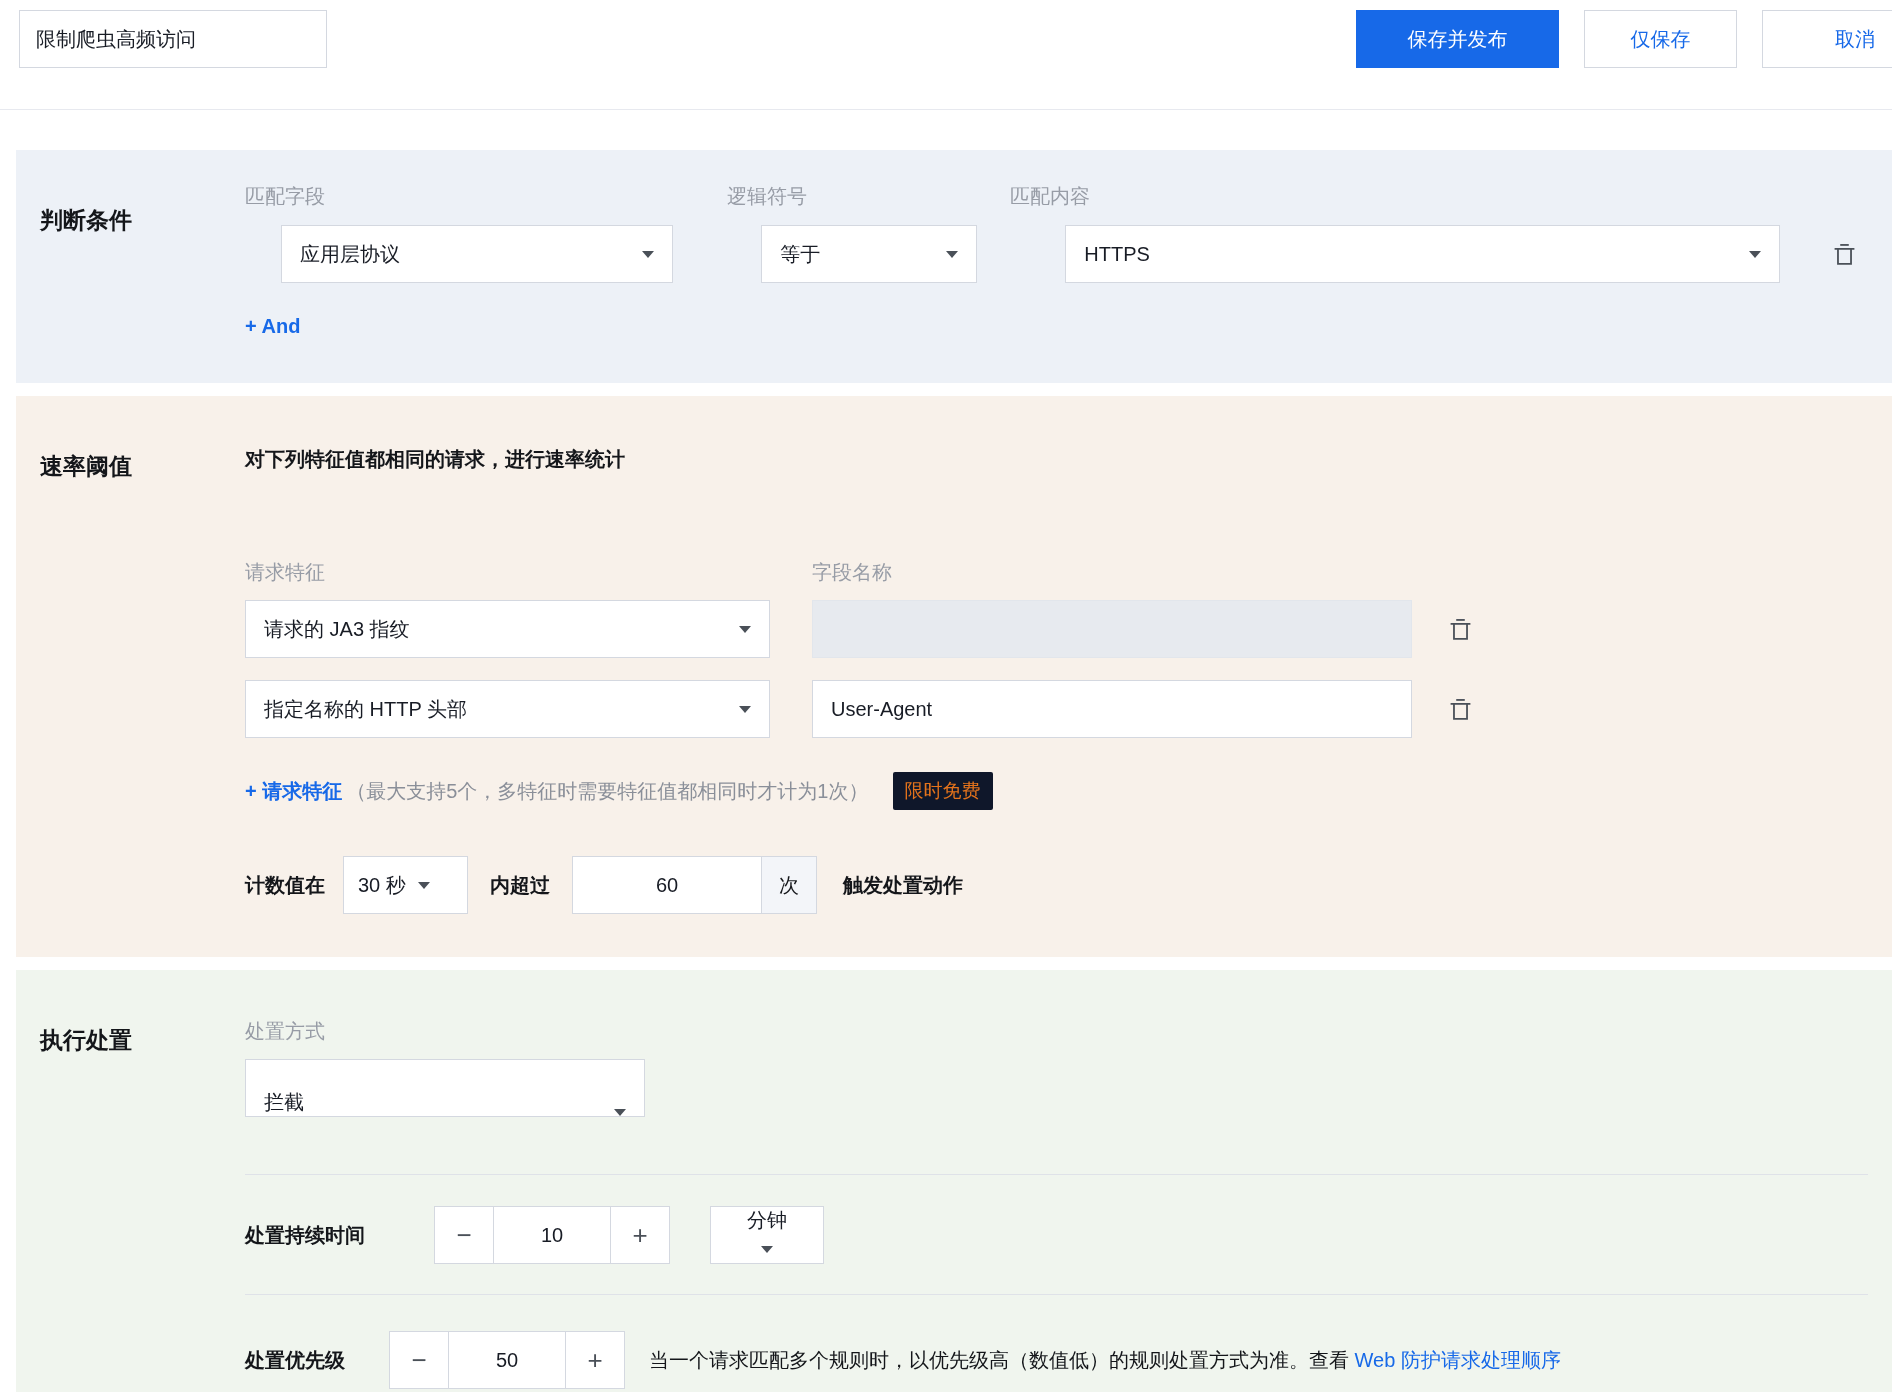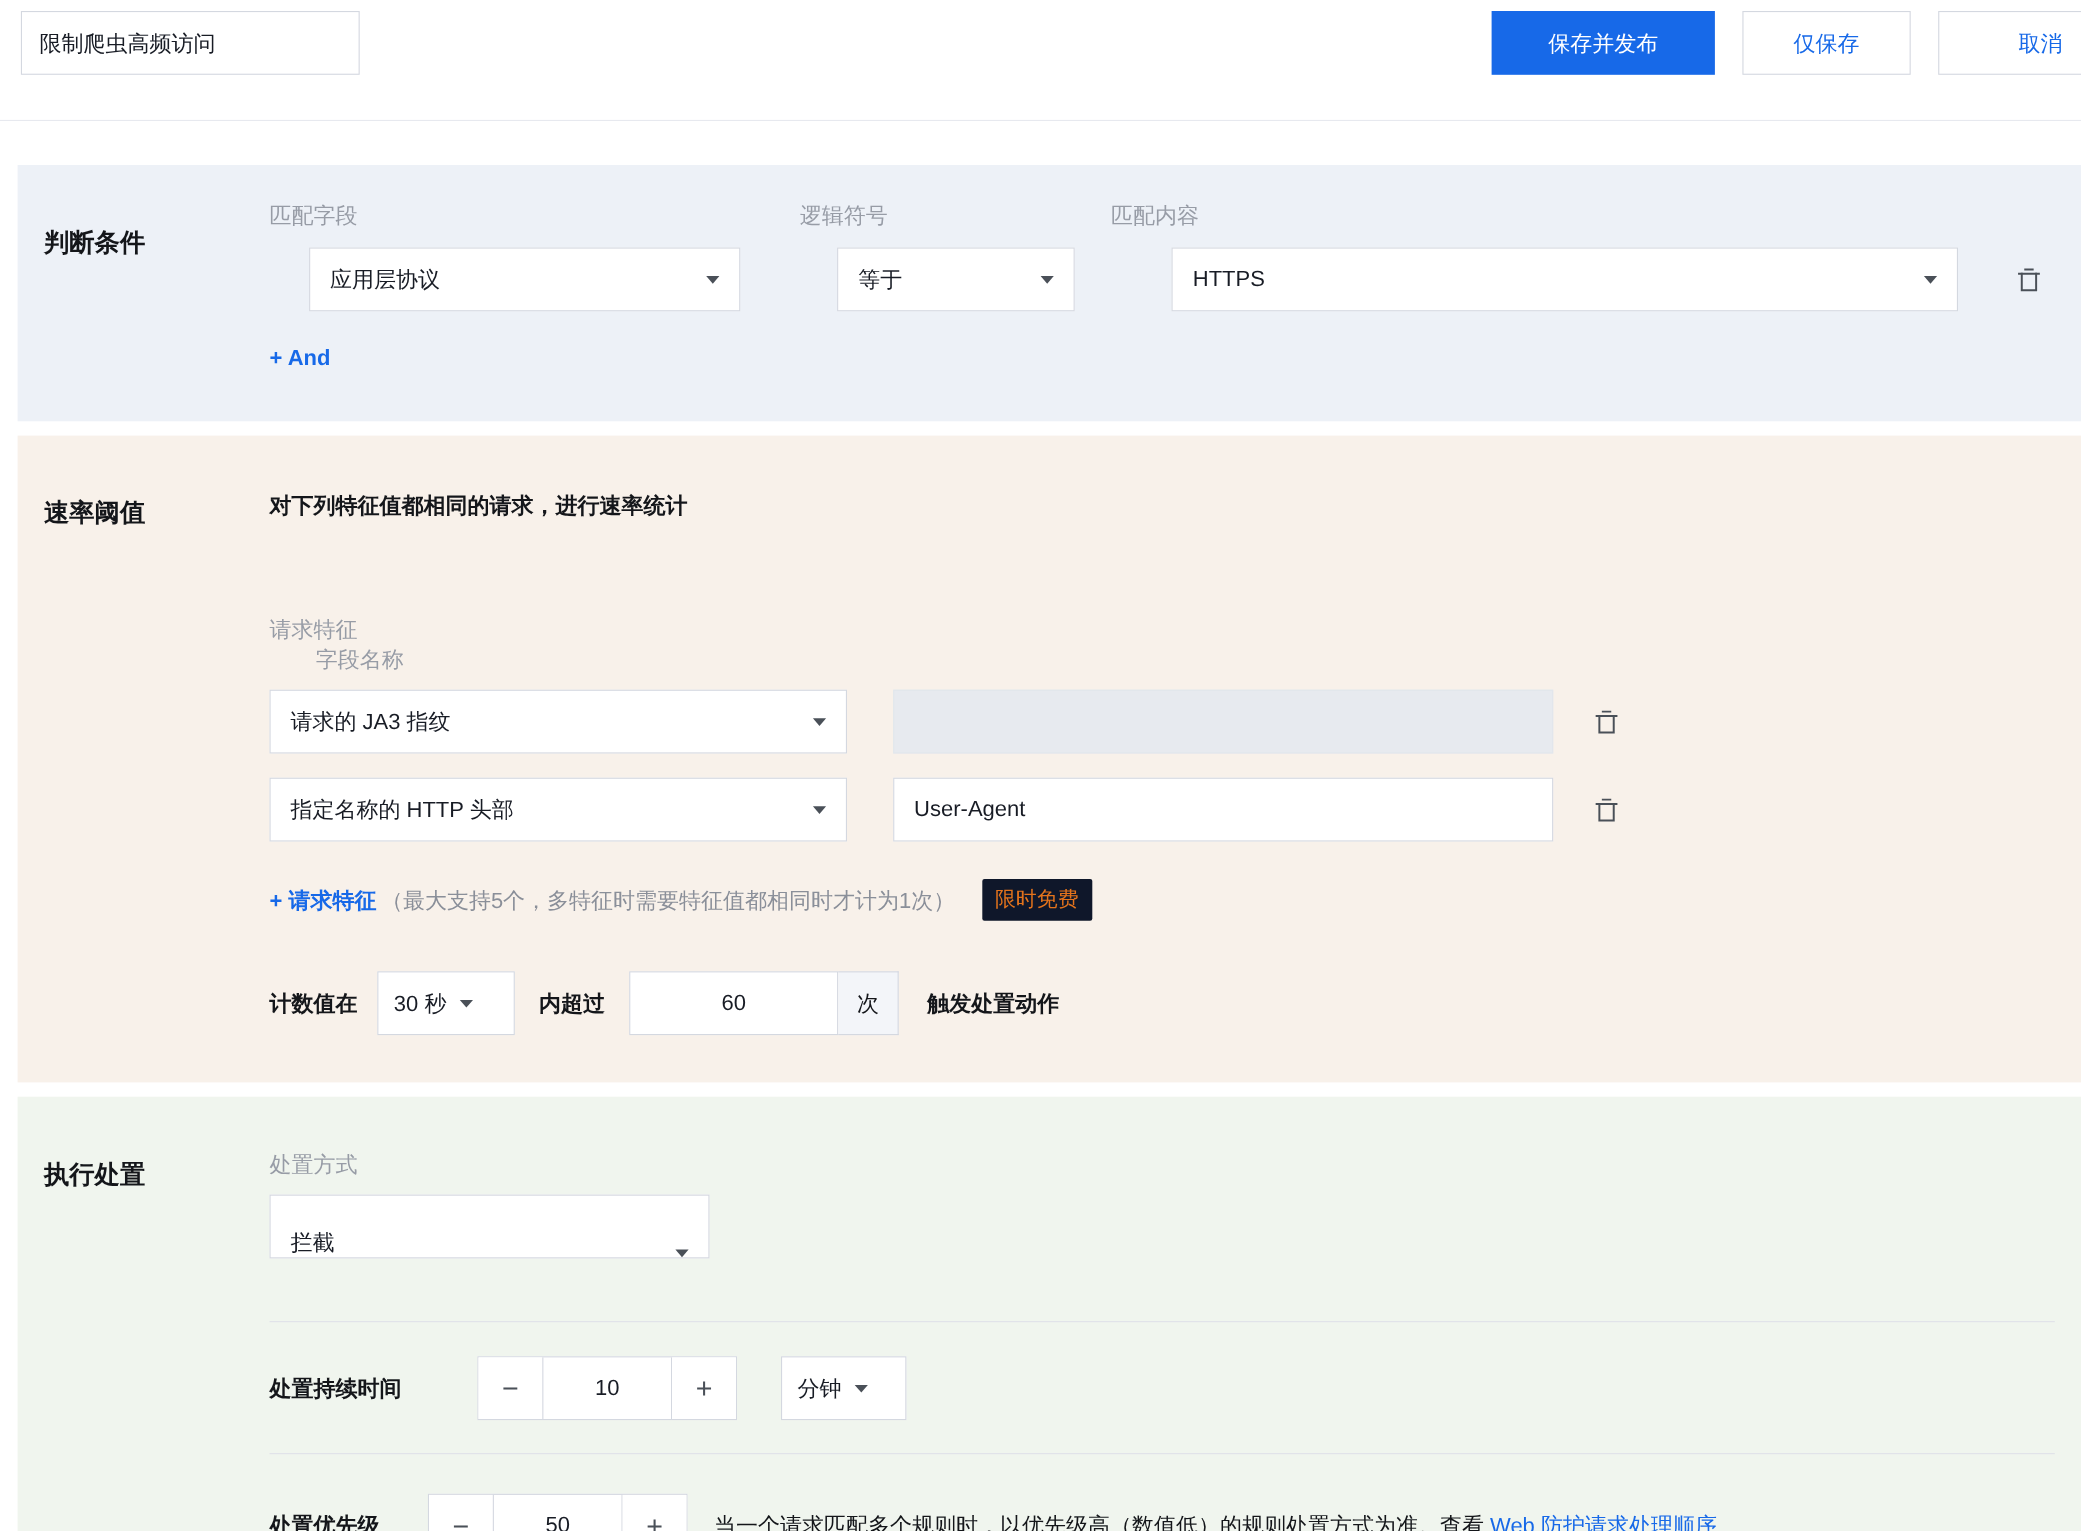--- a/index.html
+++ b/index.html
@@ -74,21 +74,21 @@
   .cond-row { display: flex; gap: 44px; }
   .cond-labels { margin-bottom: 15px; }
   .w-match { width: 438px; } .w-op { width: 239px; } .w-content { width: 802px; }
   .cond-fields { display: flex; align-items: center; padding-left: 36px; }
   .cond-fields .trash-btn { margin-left: auto; margin-right: 4px; }
   .and-link { margin-top: 32px; font-size: 20px; }
 
   
   .rate-body { padding-top: 50px; padding-bottom: 43px; }
   .rate-intro { font-weight: 700; font-size: 20px; color: #14161a; }
-  .rate-labels { display: flex; margin-top: 86px; flex-direction: column; }
+  .rate-labels { display: flex; margin-top: 86px; }
   .w-feature { width: 525px; } .w-fieldname { width: 600px; }
   .gap-42 { margin-left: 42px; }
   .rate-row { display: flex; align-items: center; }
   .rate-row-1 { margin-top: 14px; }
   .rate-row-2 { margin-top: 22px; }
   .add-feature-row { display: flex; align-items: center; margin-top: 34px; }
   .add-feature-hint { color: #8a8f99; margin-left: 4px; }
   .badge {
     margin-left: 24px; padding: 6px 12px; font-size: 19px;
     background: #0f172a; color: #e3731c; border-radius: 2px;
@@ -117,21 +117,21 @@
   .stepper { display: flex; border: 1px solid #d4d8e0; background: #fff; height: 58px; }
   .step-btn {
     width: 58px; border: none; background: #fff; cursor: pointer;
     font-size: 26px; color: #4a5058; display: flex; align-items: center; justify-content: center;
     font-family: inherit;
   }
   .step-val {
     width: 118px; display: flex; align-items: center; justify-content: center;
     border-left: 1px solid #d4d8e0; border-right: 1px solid #d4d8e0; font-size: 20px;
   }
-  .unit-dd { width: 114px; margin-left: 20px; }
+  .unit-dd { width: 114px; margin-left: 20px; flex-direction: column; }
   .priority-desc { margin-left: 24px; font-size: 20px; color: #14161a; }
 </style>
 </head>
 <body>
 
 <div class="header">
   <input class="rule-name" type="text" readonly="" value="限制爬虫高频访问" style="">
   <div class="header-actions">
     <button class="btn btn-primary">保存并发布</button>
     <button class="btn btn-outline btn-save-only">仅保存</button>

